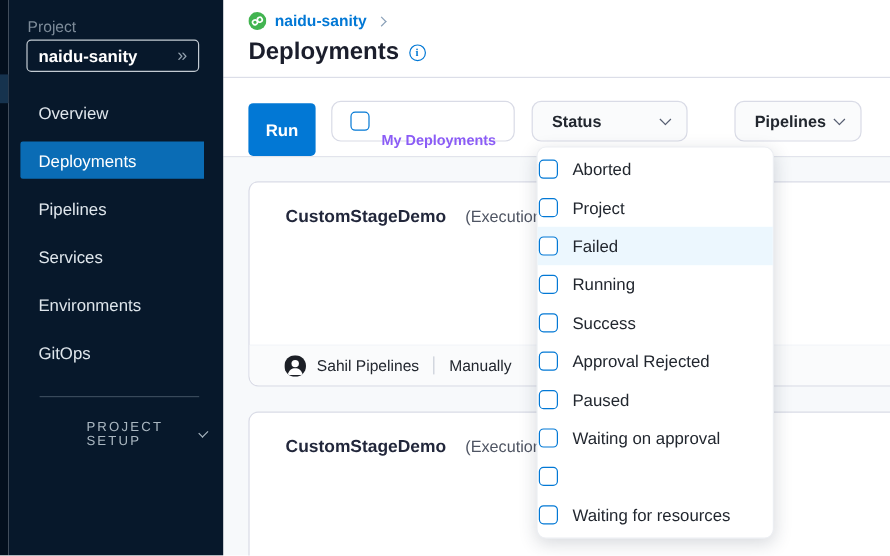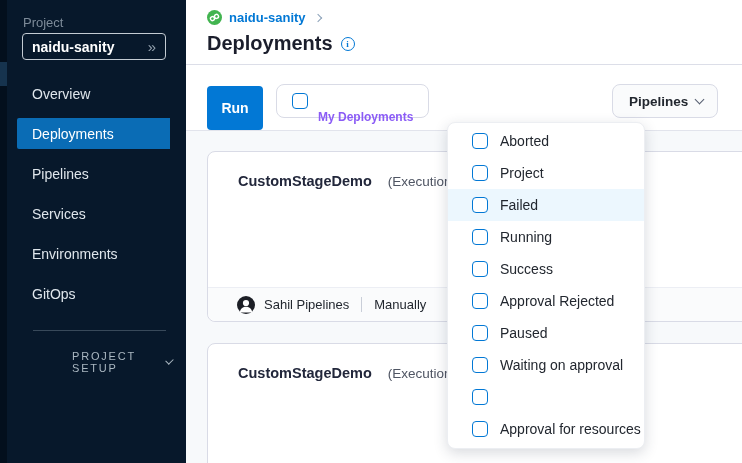--- a/index.html
+++ b/index.html
@@ -71,21 +71,21 @@
     border-top:1px solid #eceef4; border-radius:0 0 8px 8px; display:flex; align-items:center;
     padding-left:29px; gap:9px; }
   .footer-user { font-size:13px; color:#22272f; }
   .footer-sep { width:1px; height:15px; background:#c9ced8; margin:0 3px; }
   .footer-trigger { font-size:13px; color:#22272f; }
 
   
   .dropdown { position:absolute; left:447px; top:122px; width:198px; background:#fff;
     border:1px solid #eceef2; border-radius:8px; box-shadow:0 4px 14px rgba(40,48,70,.18);
     padding:2px 0 3px; z-index:20; }
-  .menu-item { height:32px; display:flex; align-items:center; gap:12px; padding-left:24px;
+  .menu-item { height:32px; display:flex; align-items:center; gap:12px; padding-left:1px;
     font-size:14px; color:#22272f; cursor:pointer; }
   .menu-item.highlight { background:#ecf7fe; }
 
   
   .cd-icon { width:15px; height:15px; flex:0 0 auto; }
   .avatar { width:18px; height:18px; flex:0 0 auto; }
 </style>
 </head>
 <body>
 
@@ -146,20 +146,24 @@
       <span class="page-title">Deployments</span>
       <span class="info-icon"></span>
     </div>
   </div>
 
   <div class="toolbar">
     <button class="run-btn">Run</button>
     <div class="mydep-box">
       <span class="checkbox"></span>
       <span class="mydep-label">My Deployments</span>
+    </div>
+    <div class="select-btn select-status">
+      <span class="lbl">Status</span>
+      <span class="chev"></span>
     </div>
     <div class="select-btn select-pipelines">
       <span class="lbl">Pipelines</span>
       <span class="chev"></span>
     </div>
   </div>
 
   <div class="content">
 
     <div class="card card-1">
@@ -227,15 +231,15 @@
   </div>
   <div class="menu-item">
     <span class="checkbox"></span>
     <span>Waiting on approval</span>
   </div>
   <div class="menu-item">
     <span class="checkbox"></span>
   </div>
   <div class="menu-item">
     <span class="checkbox"></span>
-    <span>Approval for resources</span>
+    <span>Waiting for resources</span>
   </div>
 </div>
 
 </body></html>

